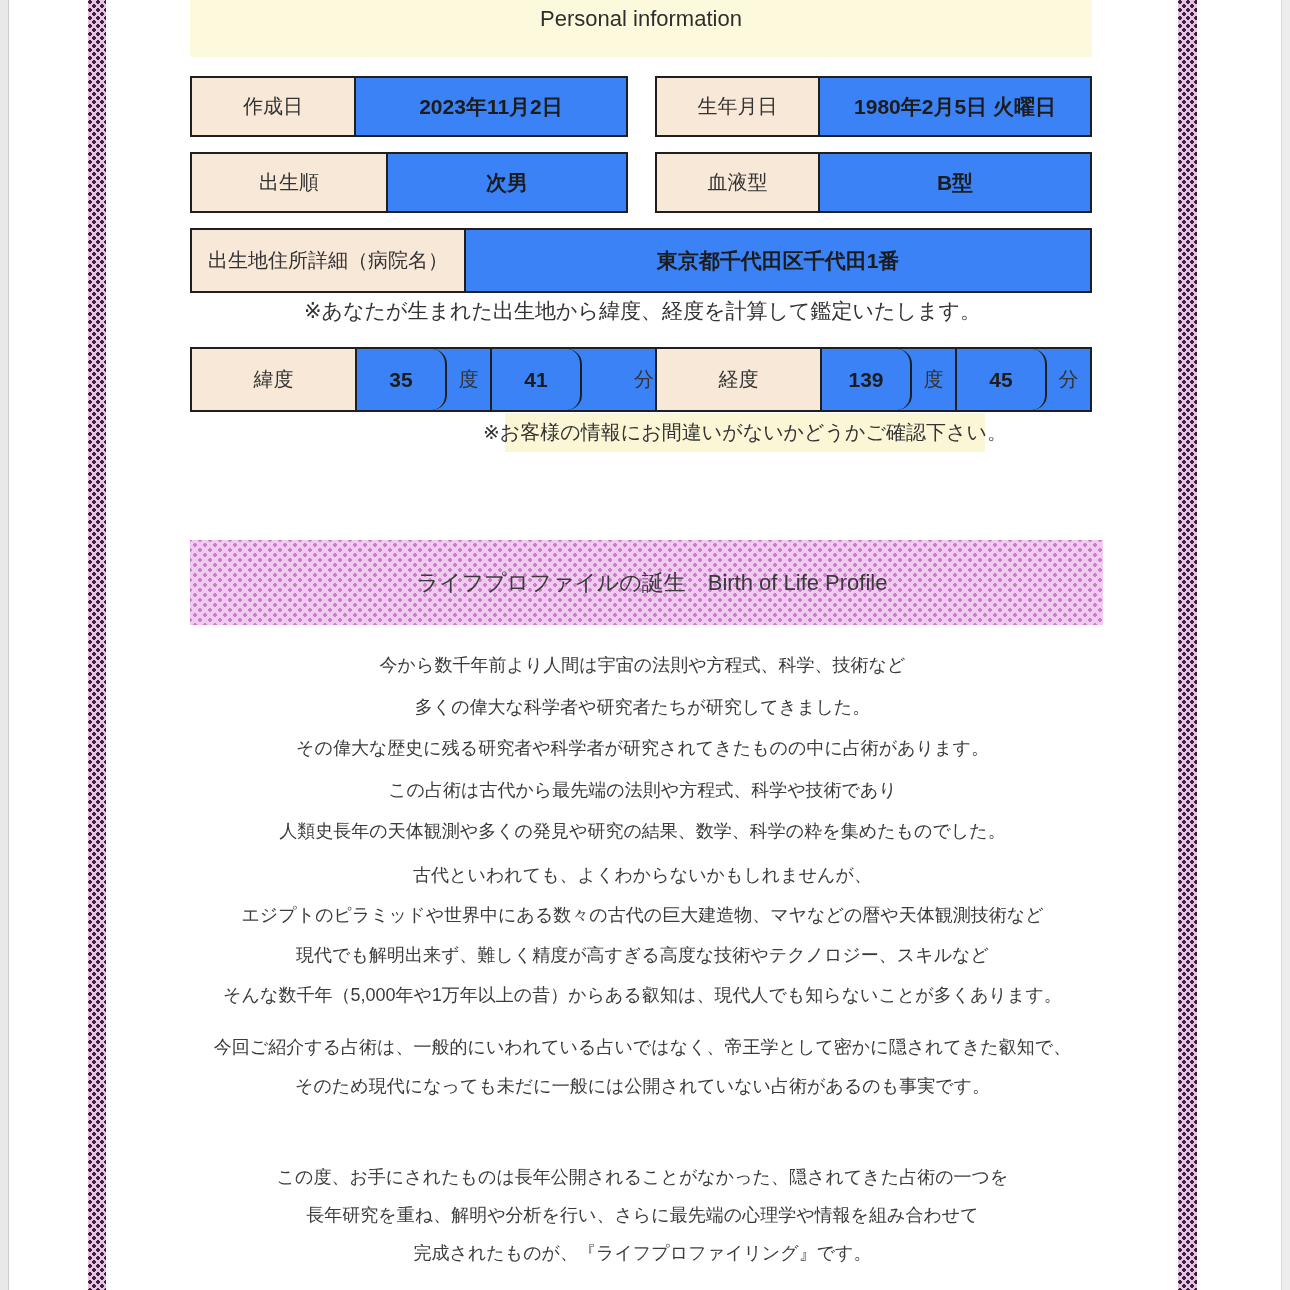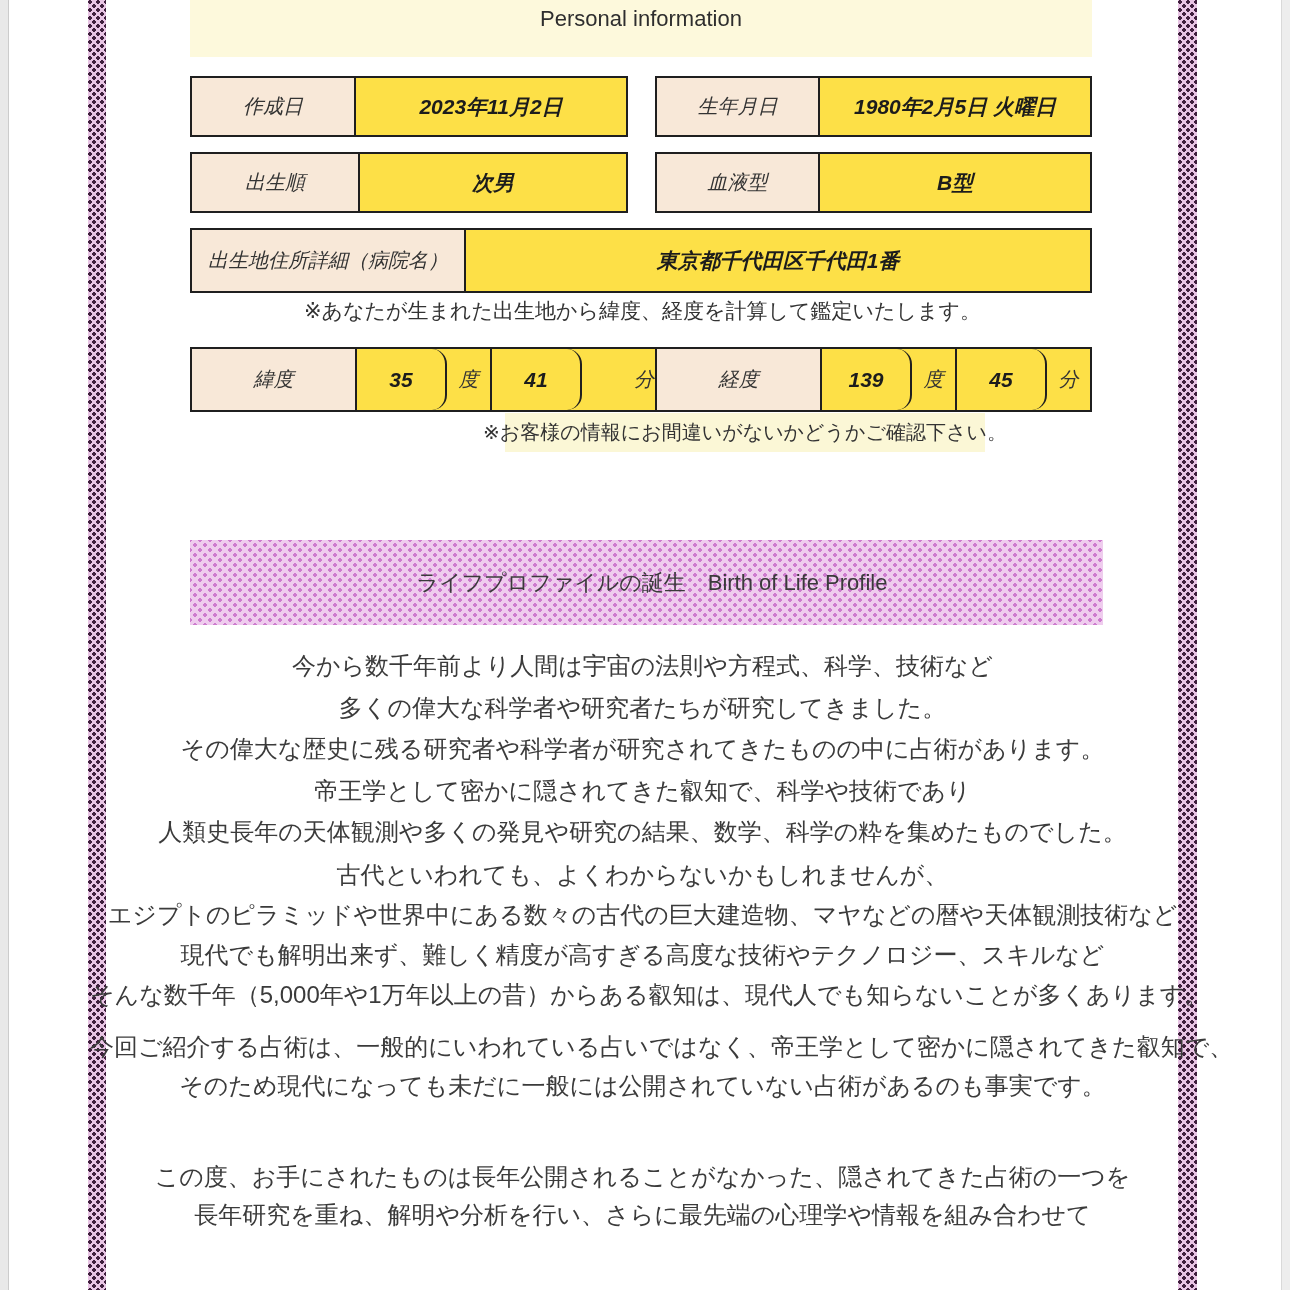--- a/index.html
+++ b/index.html
@@ -22,21 +22,21 @@
   }
   .strip-left{left:88px;}
   .strip-right{left:1178px;width:19px;}
   .header-yellow{
     position:absolute;left:190px;top:-20px;width:902px;height:77px;
     background:#fdf9dc;display:flex;align-items:center;justify-content:center;
     font-size:22px;color:#2e2e2e;
   }
   .tbl{
     position:absolute;display:flex;box-sizing:border-box;
-    border:2px solid #1f1f1f;background:#fde047;font-style:italic;
+    border:2px solid #1f1f1f;background:#3b82f6;
   }
   .cell{
     box-sizing:border-box;display:flex;align-items:center;justify-content:center;
     border-right:2px solid #1f1f1f;font-size:20px;color:#333333;text-align:center;
   }
   .cell:last-child{border-right:none;}
   .cell.lab{background:#f8e8d8;}
   .cell.val{font-weight:700;font-size:21px;color:#1c1c1c;flex:1;border-radius:15px;}
   .cell.unit{font-size:20px;}
   .note-plain{
@@ -54,21 +54,21 @@
     background-image:
       radial-gradient(circle,#cd7bce 1.6px,rgba(0,0,0,0) 1.8px),
       radial-gradient(circle,#cd7bce 1.6px,rgba(0,0,0,0) 1.8px);
     background-size:10px 10px;
     background-position:0 0,5px 5px;
     display:flex;align-items:center;justify-content:center;
     font-size:22px;color:#3a3a3a;padding-left:11px;
   }
   .para{
     position:absolute;left:90px;width:1105px;text-align:center;
-    font-size:24px;color:#3b3b3b;
+    font-size:18px;color:#3b3b3b;
   }
   .para div{white-space:nowrap;}
 </style>
 </head>
 <body>
 
 <div class="edge edge-left"></div>
 <div class="edge edge-right"></div>
 <div class="dot-strip strip-left"></div>
 <div class="dot-strip strip-right"></div>
@@ -80,21 +80,21 @@
 <div class="tbl" style="left:190px;top:76px;width:438px;height:61px">
   <div class="cell lab" style="width:164px">作成日</div>
   <div class="cell val">2023年11月2日</div>
 </div>
 <div class="tbl" style="left:655px;top:76px;width:437px;height:61px">
   <div class="cell lab" style="width:163px">生年月日</div>
   <div class="cell val">1980年2月5日 火曜日</div>
 </div>
 
 <div class="tbl" style="left:190px;top:152px;width:438px;height:61px">
-  <div class="cell lab" style="width:168px">出生順</div>
+  <div class="cell lab" style="width:196px">出生順</div>
   <div class="cell val">次男</div>
 </div>
 <div class="tbl" style="left:655px;top:152px;width:437px;height:61px">
   <div class="cell lab" style="width:163px">血液型</div>
   <div class="cell val">B型</div>
 </div>
 
 <div class="tbl" style="left:190px;top:228px;width:902px;height:65px">
   <div class="cell lab" style="width:274px">出生地住所詳細（病院名）</div>
   <div class="cell val">東京都千代田区千代田1番</div>
@@ -121,32 +121,33 @@
 <div class="note-yellow">※お客様の情報にお間違いがないかどうかご確認下さい。</div>
 
 <div class="banner">
   <span>ライフプロファイルの誕生　Birth of Life Profile</span>
 </div>
 
 <div class="para" style="top:645px;line-height:41.5px">
   <div>今から数千年前より人間は宇宙の法則や方程式、科学、技術など</div>
   <div>多くの偉大な科学者や研究者たちが研究してきました。</div>
   <div>その偉大な歴史に残る研究者や科学者が研究されてきたものの中に占術があります。</div>
-  <div>帝王学として密かに隠されてきた叡知で、科学や技術であり</div>
+  <div>この占術は古代から最先端の法則や方程式、科学や技術であり</div>
   <div>人類史長年の天体観測や多くの発見や研究の結果、数学、科学の粋を集めたものでした。</div>
 </div>
 
 <div class="para" style="top:855px;line-height:40px">
   <div>古代といわれても、よくわからないかもしれませんが、</div>
   <div>エジプトのピラミッドや世界中にある数々の古代の巨大建造物、マヤなどの暦や天体観測技術など</div>
   <div>現代でも解明出来ず、難しく精度が高すぎる高度な技術やテクノロジー、スキルなど</div>
   <div>そんな数千年（5,000年や1万年以上の昔）からある叡知は、現代人でも知らないことが多くあります。</div>
 </div>
 
 <div class="para" style="top:1028px;line-height:38.5px">
   <div>今回ご紹介する占術は、一般的にいわれている占いではなく、帝王学として密かに隠されてきた叡知で、</div>
   <div>そのため現代になっても未だに一般には公開されていない占術があるのも事実です。</div>
 </div>
 
 <div class="para" style="top:1158px;line-height:38px">
   <div>この度、お手にされたものは長年公開されることがなかった、隠されてきた占術の一つを</div>
   <div>長年研究を重ね、解明や分析を行い、さらに最先端の心理学や情報を組み合わせて</div>
+  <div>完成されたものが、『ライフプロファイリング』です。</div>
 </div>
 
 </body></html>

